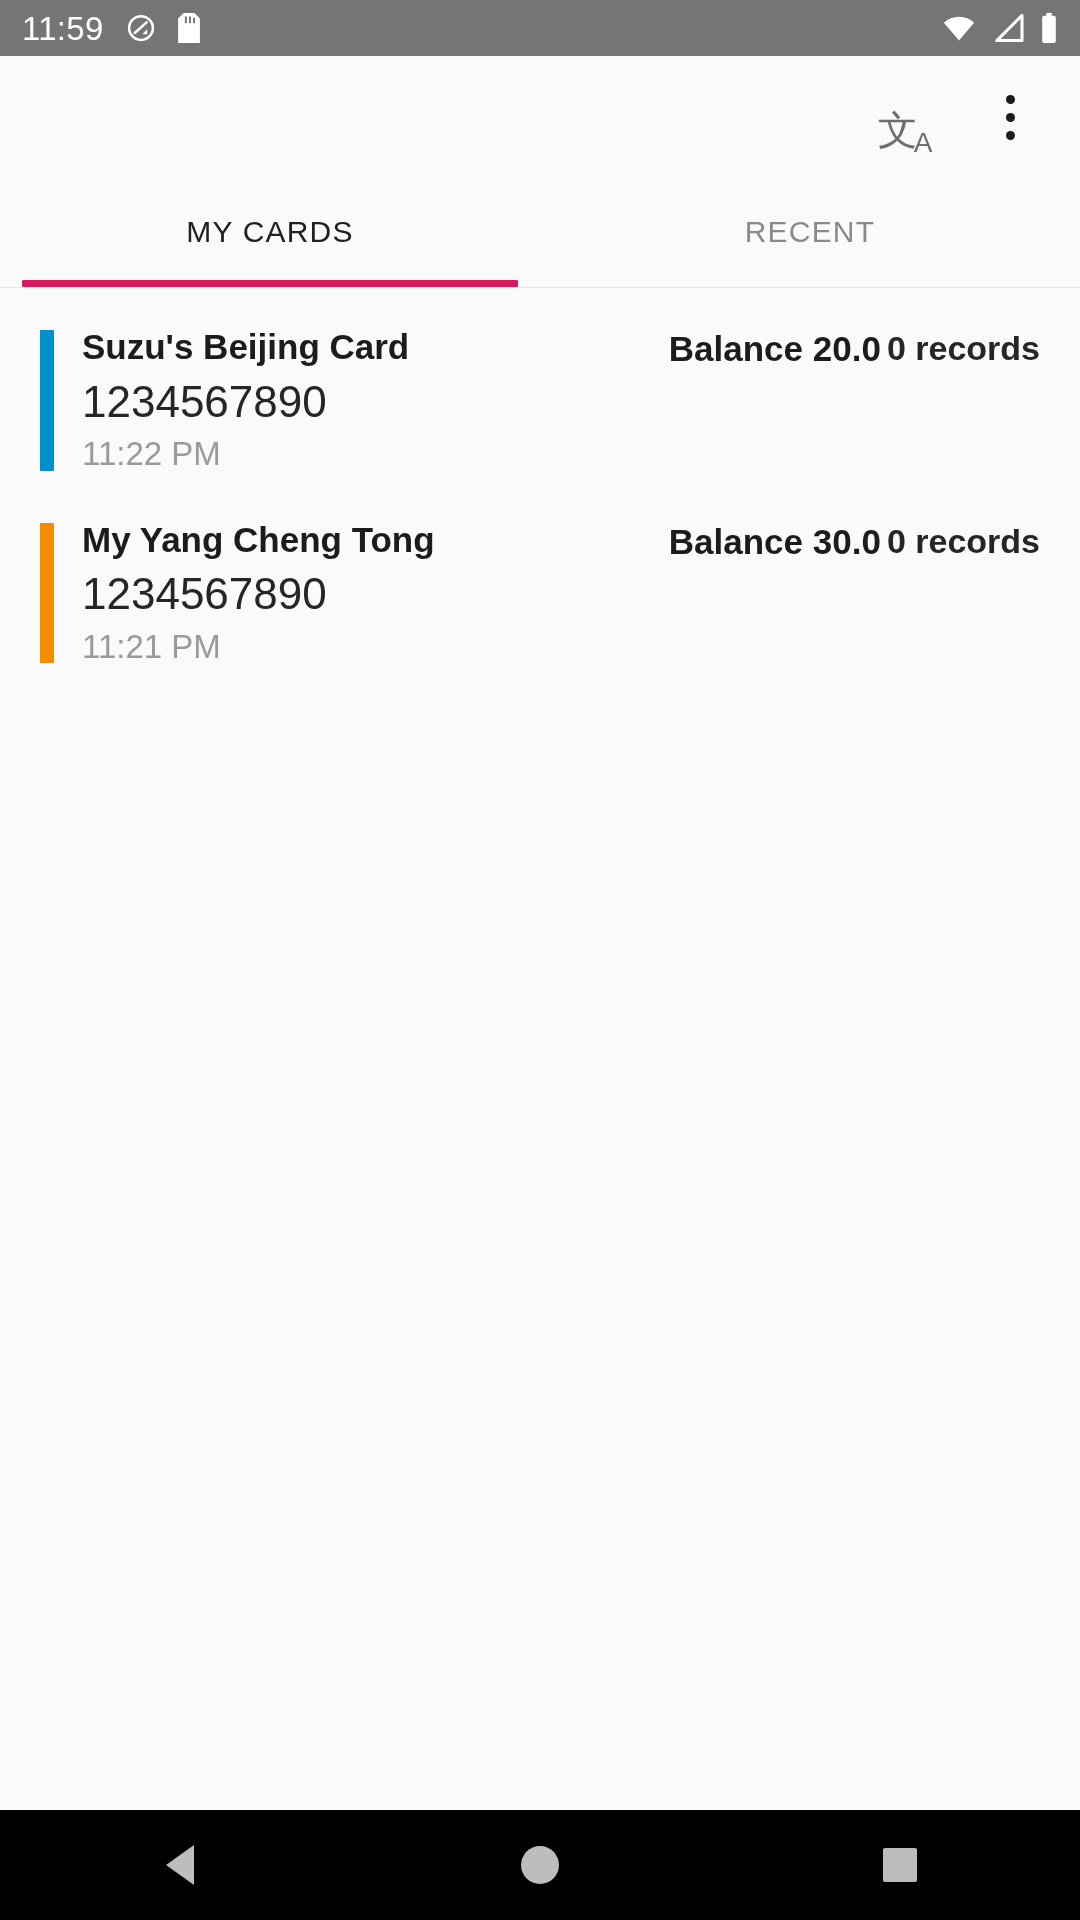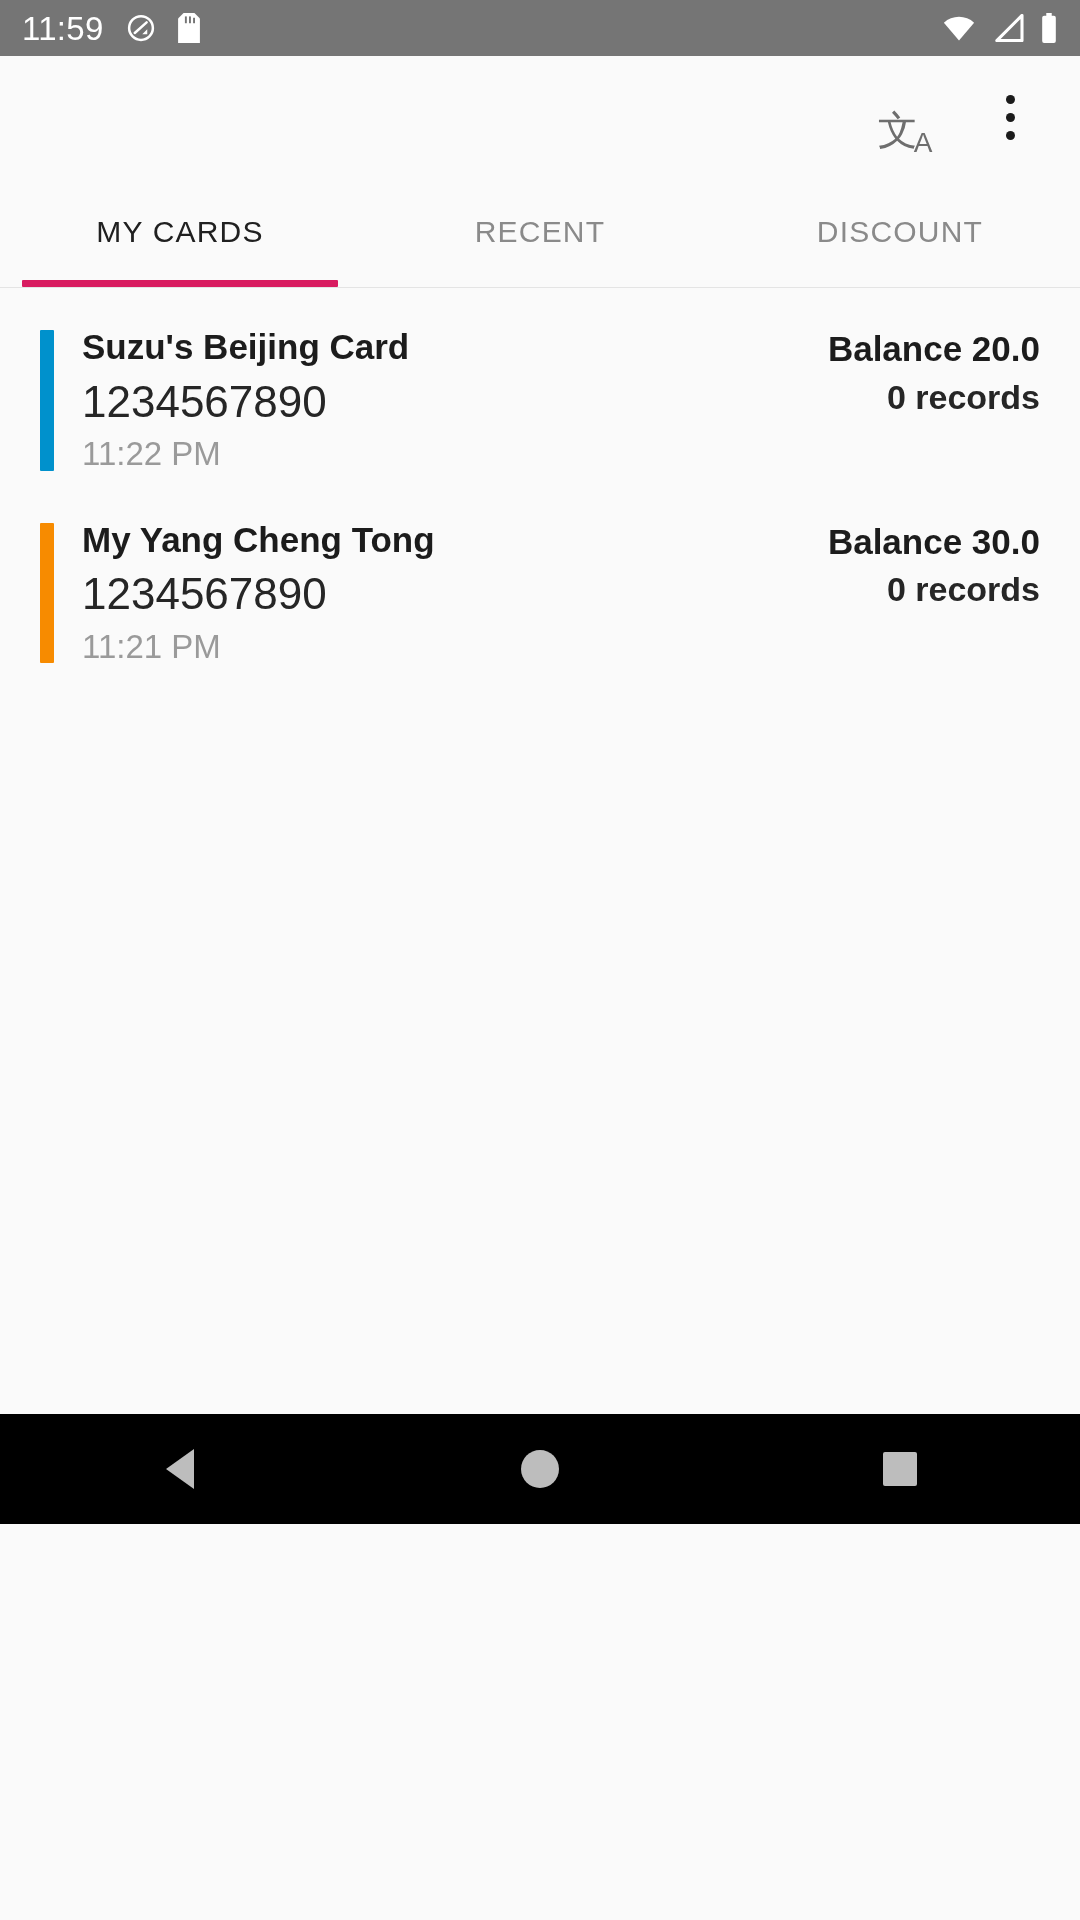--- a/index.html
+++ b/index.html
@@ -2,21 +2,21 @@
 <html><head>
 <meta charset="utf-8">
 <style>
   * { margin:0; padding:0; box-sizing:border-box; }
   html, body {
     width:1080px; height:1920px;
     font-family:"Liberation Sans", sans-serif;
     background:#fafafa;
     overflow:hidden;
   }
-  .screen { position:relative; width:1080px; height:1524px; display:flex; flex-direction:column; background:#4c1d95; }
+  .screen { position:relative; width:1080px; height:1920px; display:flex; flex-direction:column; background:#4c1d95; }
 
   
   .status-bar {
     height:56px; background:#757575; color:#ffffff;
     display:flex; align-items:center; padding:0 22px;
     flex:0 0 56px;
   }
   .status-left { display:flex; align-items:center; gap:22px; }
   .status-time { font-size:33px; letter-spacing:0.3px; line-height:1; }
   .status-right { margin-left:auto; display:flex; align-items:center; gap:16px; }
@@ -68,21 +68,21 @@
   .card-row {
     display:flex; align-items:flex-start;
     padding:22px 40px 22px 0; position:relative; min-height:160px;
   }
   .accent { width:14px; border-radius:1px; flex:0 0 14px; margin-left:40px; align-self:stretch;
             margin-top:4px; margin-bottom:4px; }
   .card-main { flex:1 1 auto; padding-left:28px; display:flex; flex-direction:column; gap:6px; }
   .card-name { font-size:35px; font-weight:bold; color:#1c1c1c; line-height:1.22; }
   .card-number { font-size:44px; color:#262626; line-height:1.22; }
   .card-time { font-size:33px; color:#9a9a9a; line-height:1.22; }
-  .card-side { flex:0 0 auto; text-align:right; display:flex; flex-direction:column; gap:6px; padding-top:2px; }
+  .card-side { flex:0 0 auto; text-align:right; display:flex; flex-direction:row; gap:6px; padding-top:2px; }
   .card-balance { font-size:35px; font-weight:bold; color:#1c1c1c; line-height:1.22; }
   .card-records { font-size:34px; color:#262626; line-height:1.22;font-weight:bold; }
 
   
   .nav-bar {
     flex:0 0 110px; background:#000000; display:flex; align-items:center; justify-content:space-around;
   }
   .nav-btn { width:120px; height:110px; display:flex; align-items:center; justify-content:center; }
   .nav-back { width:0; height:0; border-top:20px solid transparent; border-bottom:20px solid transparent;
               border-right:28px solid #bdbdbd; }
@@ -150,24 +150,20 @@
 
   <div class="tab-bar">
     <div class="tab active">
       <span>MY CARDS</span>
       <span class="indicator" style="background: rgb(216, 27, 96);"></span>
     </div>
     <div class="tab">
       <span>RECENT</span>
 
     </div>
-    <div class="tab">
-      <span>DISCOUNT</span>
-
-    </div>
   </div>
 
   <div class="card-list">
 
     <div class="card-row">
       <div class="accent" style="background:#0091cc"></div>
       <div class="card-main">
         <div class="card-name">Suzu's Beijing Card</div>
         <div class="card-number">1234567890</div>
         <div class="card-time">11:22 PM</div>

